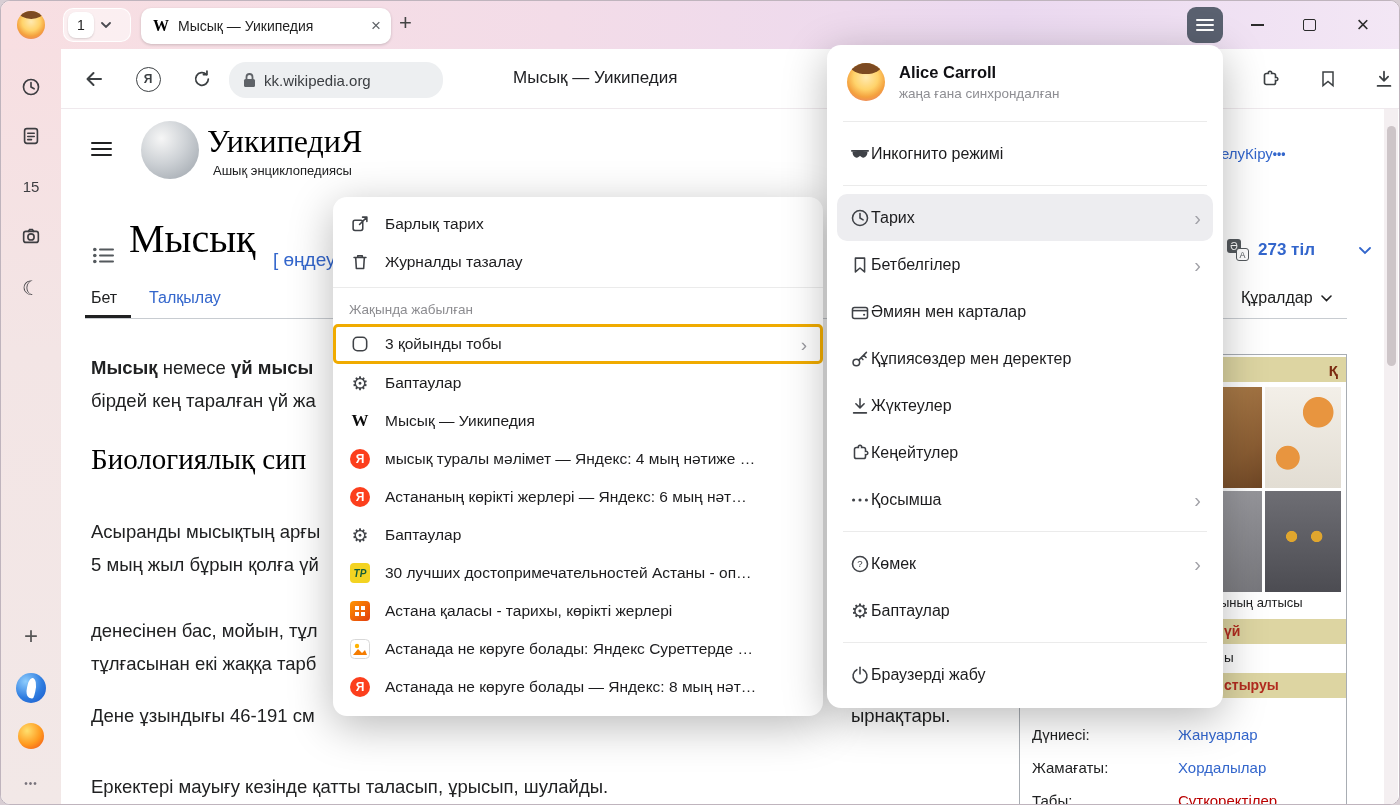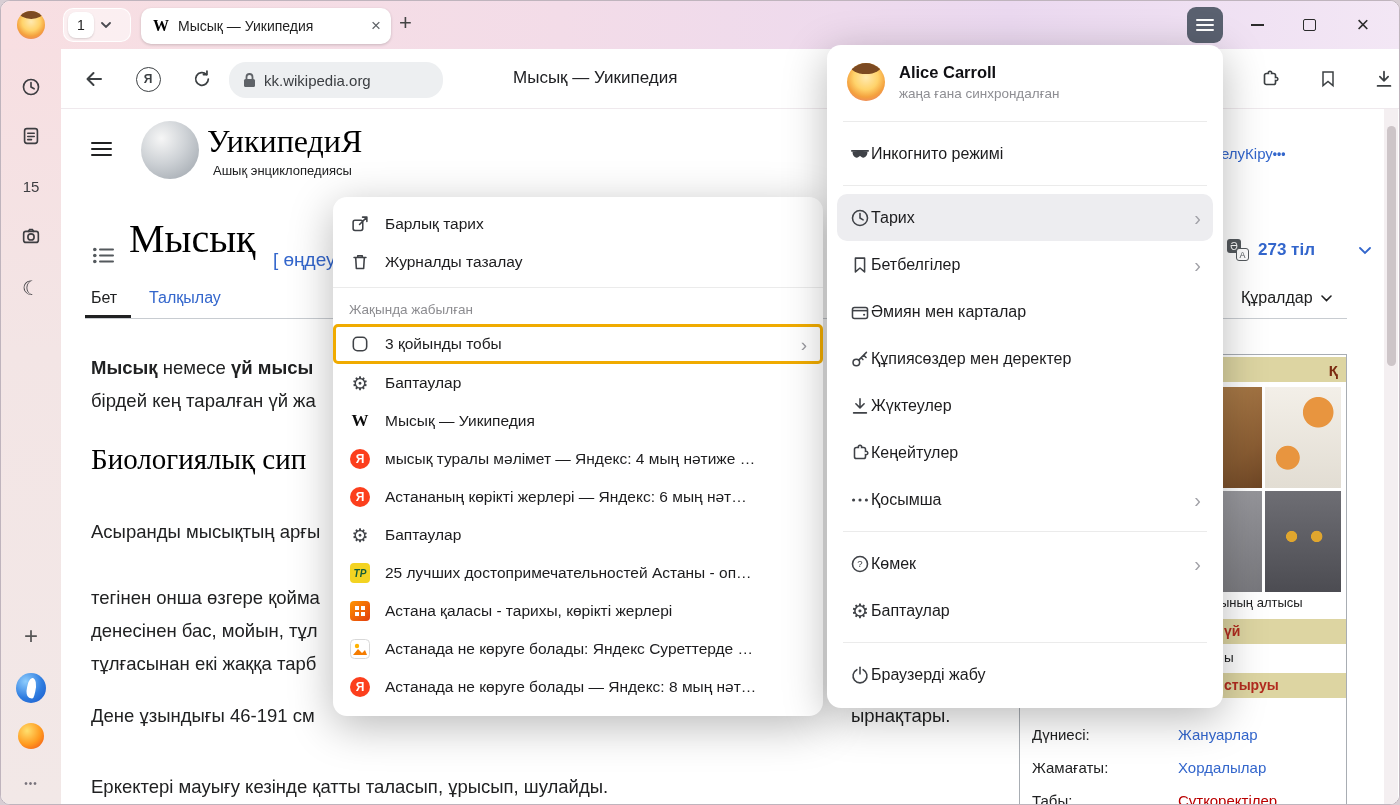--- a/index.html
+++ b/index.html
@@ -251,21 +251,21 @@
           <path d="M1 1l4.5 4.5L10 1" stroke="#202122" stroke-width="1.6" fill="none" stroke-linecap="round"></path>
         </svg>
     </div>
     <div class="abs" style="left:24px;top:209px;width:1262px;height:1px;background:#c8ccd1"></div>
     <div class="abs" style="left:24px;top:206px;width:46px;height:3px;background:#202122"></div>
 
     <div class="abs wikitext" style="left:30px;top:248px"><b>Мысық</b><span> немесе </span><b>үй мысы</b></div>
     <div class="abs wikitext" style="left:30px;top:281px">бірдей кең таралған үй жа</div>
     <div class="abs serif" style="left:30px;top:334px;font-size:29px;color:#000">Биологиялық сип</div>
     <div class="abs wikitext" style="left:30px;top:412px">Асыранды мысықтың арғы</div>
-    <div class="abs wikitext" style="left:30px;top:478px">тегінен онша өзгере қойма</div>
+    <div class="abs wikitext" style="left:30px;top:445px">5 мың жыл бұрын қолға үй</div>
     <div class="abs wikitext" style="left:30px;top:511px">денесінен бас, мойын, тұл</div>
     <div class="abs wikitext" style="left:30px;top:544px">тұлғасынан екі жаққа тарб</div>
     <div class="abs wikitext" style="left:30px;top:596px">Дене ұзындығы 46-191 см</div>
     <div class="abs wikitext" style="left:790px;top:596px">ырнақтары.</div>
     <div class="abs wikitext" style="left:30px;top:667px">Еркектері мауығу кезінде қатты таласып, ұрысып, шулайды.</div>
 
     <div class="abs infobox">
       <div class="ib-band" style="top:2px">
         <span class="abs ib-red" style="right:8px;top:5px;font-size:15px;color:#7a2a10">Қ</span>
       </div>
@@ -353,21 +353,21 @@
       <span>Астананың көрікті жерлері — Яндекс: 6 мың нәт…</span>
     </div>
     <div class="h-row">
       <span class="h-ico gear-glyph">⚙</span>
       <span>Баптаулар</span>
     </div>
     <div class="h-row">
       <span class="h-ico">
           <span class="tp-badge">ТР</span>
         </span>
-      <span>25 лучших достопримечательностей Астаны - оп…</span>
+      <span>30 лучших достопримечательностей Астаны - оп…</span>
     </div>
     <div class="h-row">
       <span class="h-ico">
         <svg width="20" height="20">
             <defs>
               <linearGradient id="og1" x1="0" y1="0" x2="1" y2="1">
                 <stop offset="0" stop-color="#ff9500"></stop>
                 <stop offset="1" stop-color="#e23d0f"></stop>
               </linearGradient>
             </defs>

